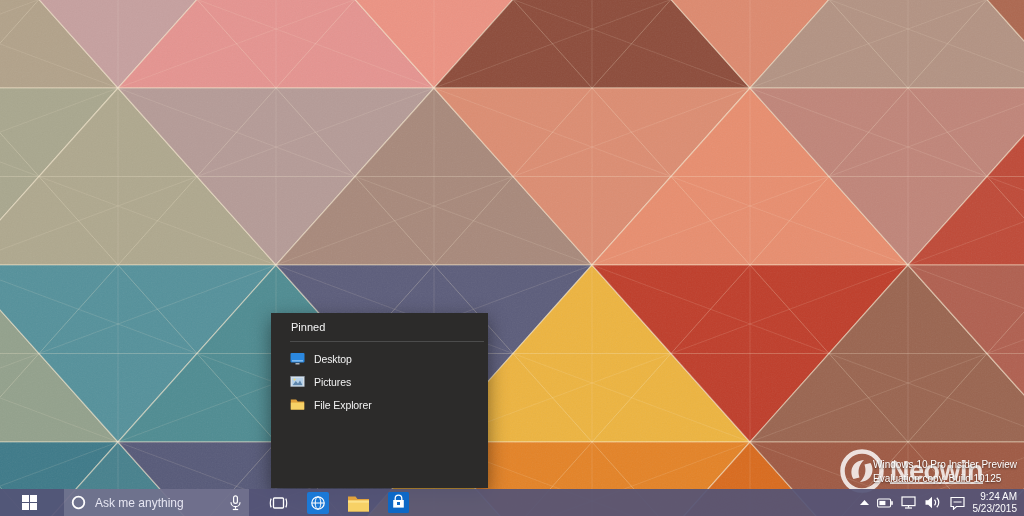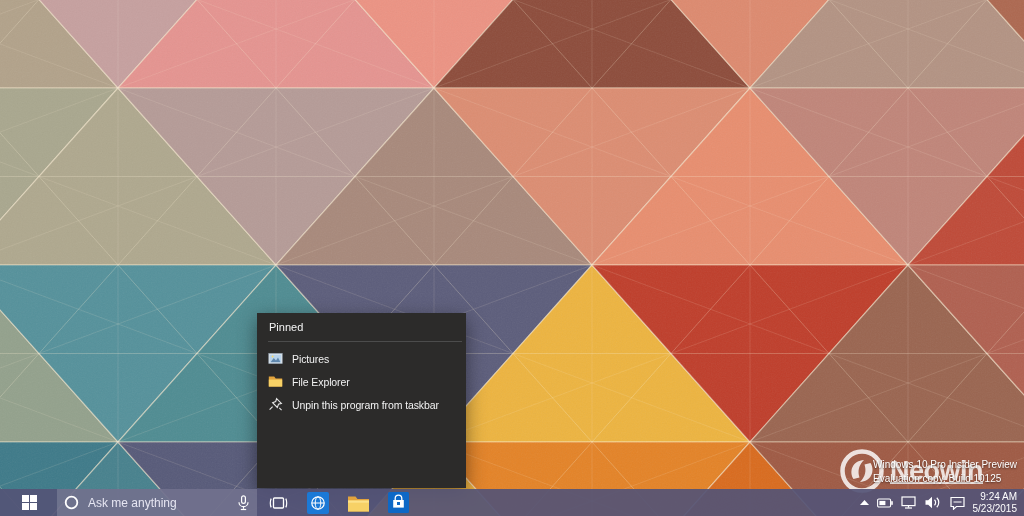--- a/index.html
+++ b/index.html
@@ -13,33 +13,33 @@
 
   
   .neowin{position:absolute;left:839px;top:448px;z-index:2;display:flex;align-items:flex-start;opacity:.82;}
   .neowin-name{font-size:27px;font-weight:bold;color:#fff;margin-left:5px;margin-top:8px;letter-spacing:-.5px;white-space:nowrap;text-decoration:underline;}
 
   
   .watermark{position:absolute;right:7px;top:458px;z-index:3;text-align:left;color:#fff;
     font-size:10px;line-height:13.5px;text-shadow:0 1px 2px rgba(0,0,0,.55);white-space:nowrap;}
 
   
-  .jumplist{position:absolute;left:257px;top:313px;width:209px;height:175px;z-index:4;
-    background:var(--panel-bg);box-shadow:0 6px 18px rgba(0,0,0,.45);color:#f0f0f0;}
+  .jumplist{position:absolute;left:271px;top:313px;width:209px;height:175px;z-index:4;
+    background:var(--panel-bg);box-shadow:0 6px 18px rgba(0,0,0,.45);color:#f0f0f0;padding-left:8px;}
   .jl-header{padding:8px 0 0 12px;font-size:11px;color:#f5f5f5;}
   .jl-sep{height:1px;background:#4c4c4c;margin:8px 4px 5px 11px;}
   .jl-item{display:flex;align-items:center;height:23px;padding-left:11px;cursor:default;}
   .jl-icon{width:15px;height:15px;margin-right:9px;flex:none;display:flex;align-items:center;justify-content:center;}
   .jl-label{font-size:10.5px;letter-spacing:-.1px;white-space:nowrap;color:#f2f2f2;}
 
   
   .taskbar{position:absolute;left:0;top:489px;width:1024px;height:27px;z-index:5;
     background:var(--taskbar-bg);}
   .start-btn{position:absolute;left:0;top:0;width:58px;height:27px;display:flex;align-items:center;justify-content:center;cursor:pointer;}
-  .search-box{position:absolute;left:57px;top:0;width:200px;height:27px;background:var(--search-box-bg);
+  .search-box{position:absolute;left:64px;top:0;width:185px;height:27px;background:var(--search-box-bg);
     display:flex;align-items:center;}
   .cortana-ring{margin-left:7px;flex:none;display:flex;}
   .search-input{flex:1;margin-left:7px;background:transparent;border:none;outline:none;
     font-family:"Liberation Sans",sans-serif;font-size:12px;color:#fff;min-width:0;}
   .search-input::placeholder{color:#e6e6f2;opacity:1;}
   .mic-btn{flex:none;margin-right:8px;display:flex;cursor:pointer;}
   .tb-btn{position:absolute;top:0;width:40px;height:27px;display:flex;align-items:center;justify-content:center;cursor:pointer;}
   #btn-taskview{left:258px;} #btn-edge{left:298px;} #btn-folder{left:338px;} #btn-store{left:378px;}
 
   .tray{position:absolute;right:0;top:0;height:27px;display:flex;align-items:center;padding-right:7px;}
@@ -242,47 +242,47 @@
     <div>Evaluation copy. Build 10125</div>
   </div>
 
   <div class="jumplist">
     <div class="jl-header">Pinned</div>
     <div class="jl-sep"></div>
     <div id="jl-items">
         <div class="jl-item">
           <span class="jl-icon">
             <svg width="15" height="15" viewBox="0 0 15 15">
+              <rect x="0.5" y="2" width="14" height="9.5" rx="1" fill="#2b88e0"></rect>
+              <rect x="2" y="9" width="11" height="1.6" fill="#7db9ef"></rect>
+              <rect x="5.5" y="12.2" width="4" height="1.2" fill="#cfd6de"></rect>
+            </svg>
+          </span>
+          <span class="jl-label">Desktop</span>
+        </div>
+        <div class="jl-item">
+          <span class="jl-icon">
+            <svg width="15" height="15" viewBox="0 0 15 15">
               <rect x="0.8" y="2.5" width="13.4" height="10" fill="#dfe7ee" stroke="#9aa7b4" stroke-width="0.7"></rect>
               <rect x="2" y="3.7" width="11" height="7.6" fill="#b7d2ea"></rect>
               <polygon points="2.5,11.3 5.8,7 8,9.4 10,6.6 12.5,11.3" fill="#5f87ad"></polygon>
               <circle cx="4.6" cy="5.6" r="1" fill="#f5d76e"></circle>
             </svg>
           </span>
           <span class="jl-label">Pictures</span>
         </div>
         <div class="jl-item">
           <span class="jl-icon">
             <svg width="15" height="15" viewBox="0 0 15 15">
               <path d="M0.8,2.6 h5.4 l1.5,1.9 h6.5 v8.1 H0.8 z" fill="#e2a33d"></path>
               <rect x="0.8" y="5.6" width="13.4" height="7" fill="#f7d166"></rect>
             </svg>
           </span>
           <span class="jl-label">File Explorer</span>
         </div>
-        <div class="jl-item">
-          <span class="jl-icon">
-            <svg width="15" height="15" viewBox="0 0 15 15" fill="none" stroke="#e6e6e6" stroke-width="1.1">
-              <path d="M8.6,1.6 l4.8,4.8 -2.9,0.9 -1.2,3.1 -4.7,-4.7 3.1,-1.2 z"></path>
-              <line x1="4.6" y1="9.7" x2="1.6" y2="12.7"></line>
-              <line x1="11.3" y1="10.9" x2="13.6" y2="13.2"></line>
-            </svg>
-          </span>
-          <span class="jl-label">Unpin this program from taskbar</span>
-        </div>
       </div>
   </div>
 
   <div class="taskbar">
 
     <div class="start-btn">
       <svg width="15" height="15" viewBox="0 0 15 15">
         <rect x="0" y="0" width="7" height="7" fill="#fff"></rect>
           <rect x="8" y="0" width="7" height="7" fill="#fff"></rect>
         <rect x="0" y="8" width="7" height="7" fill="#fff"></rect>

